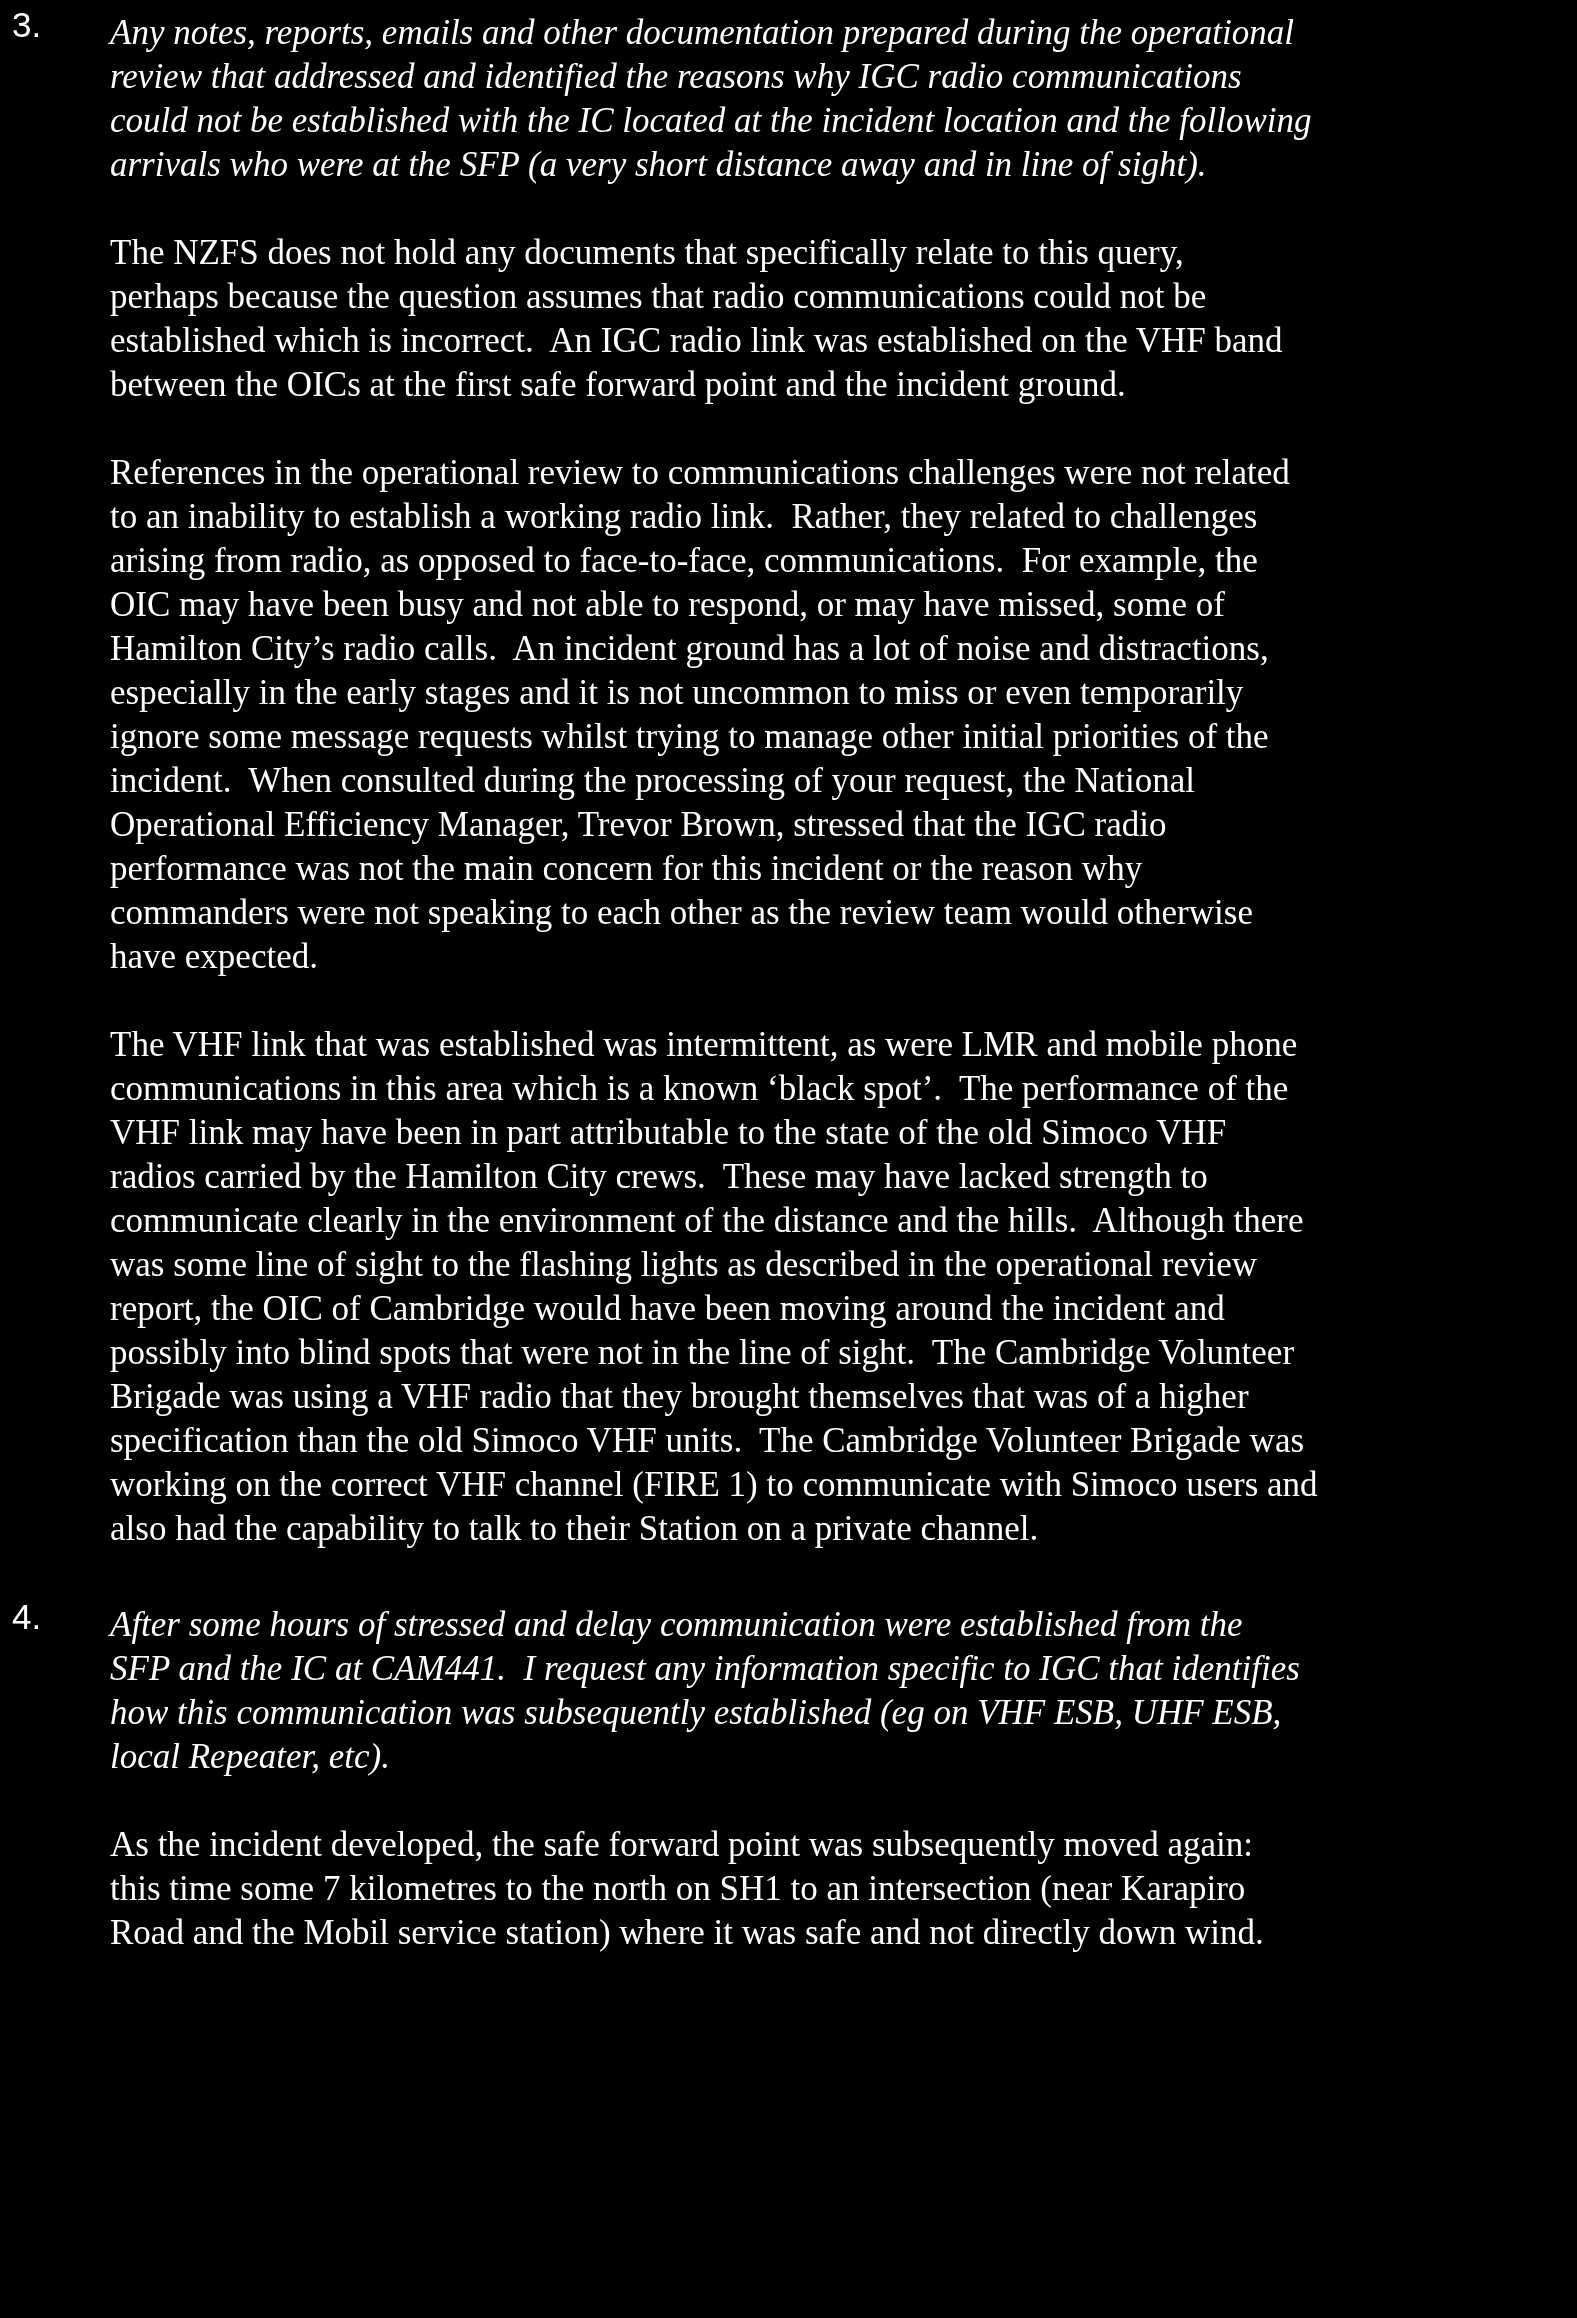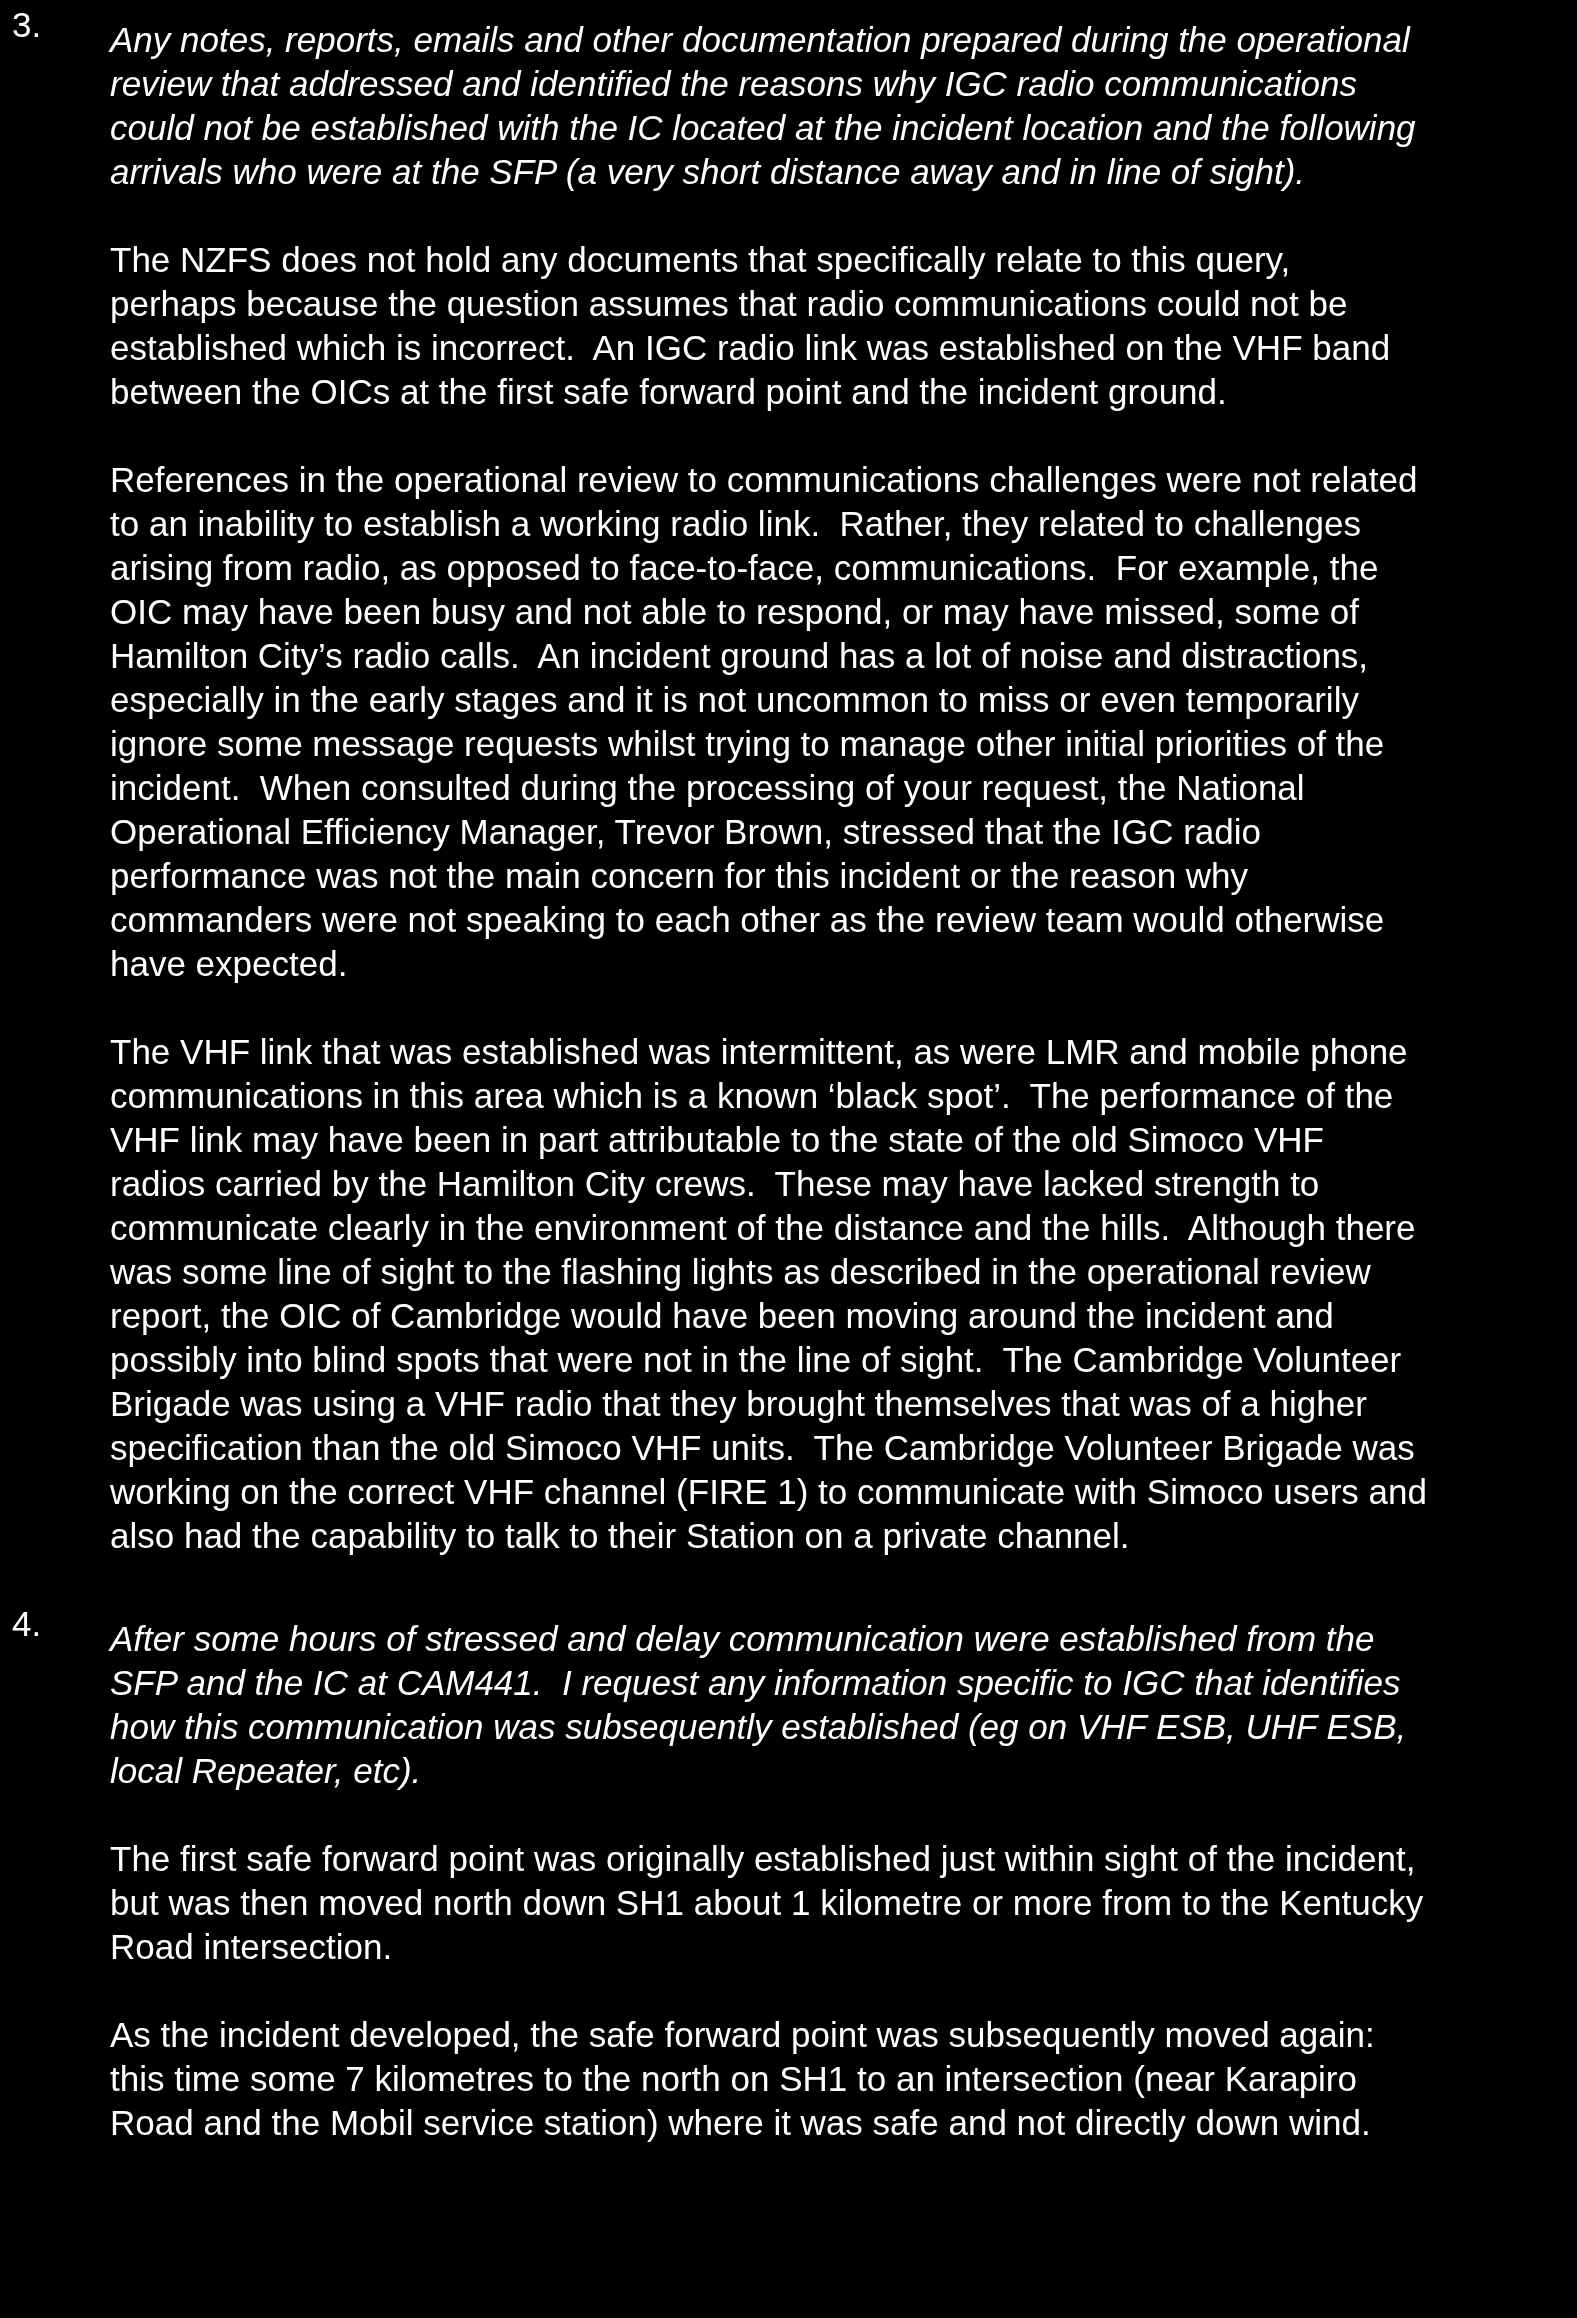--- a/index.html
+++ b/index.html
@@ -35,22 +35,23 @@
     box-sizing: border-box;
     padding-left: 12px;
     font-style: normal;
   }
   .item-body {
     flex: 1 1 auto;
     min-width: 0;
     padding-right: 13.5px;
   }
   p.para {
-    margin: 15px 0 44px 0;
+    margin: 8px 0 44px 0;
     white-space: pre;
+    font-family: Liberation Serif, serif;
   }
   p.question {
     font-style: italic;
   }
   p.answer {
     font-style: normal;
   }
 </style>
 </head>
 <body style="background: rgb(0, 0, 0);">
@@ -95,23 +96,20 @@
     </div>
   </section>
 
   <section class="item">
     <div class="item-number">4.</div>
     <div class="item-body">
       <p class="para question">After some hours of stressed and delay communication were established from the
 SFP and the IC at CAM441.  I request any information specific to IGC that identifies
 how this communication was subsequently established (eg on VHF ESB, UHF ESB,
 local Repeater, etc).</p>
-      <p class="para answer">The first safe forward point was originally established just within sight of the incident,
-but was then moved north down SH1 about 1 kilometre or more from to the Kentucky
-Road intersection.</p>
       <p class="para answer">As the incident developed, the safe forward point was subsequently moved again:
 this time some 7 kilometres to the north on SH1 to an intersection (near Karapiro
 Road and the Mobil service station) where it was safe and not directly down wind.</p>
     </div>
   </section>
 
 </div>
 
 
 </body></html>

